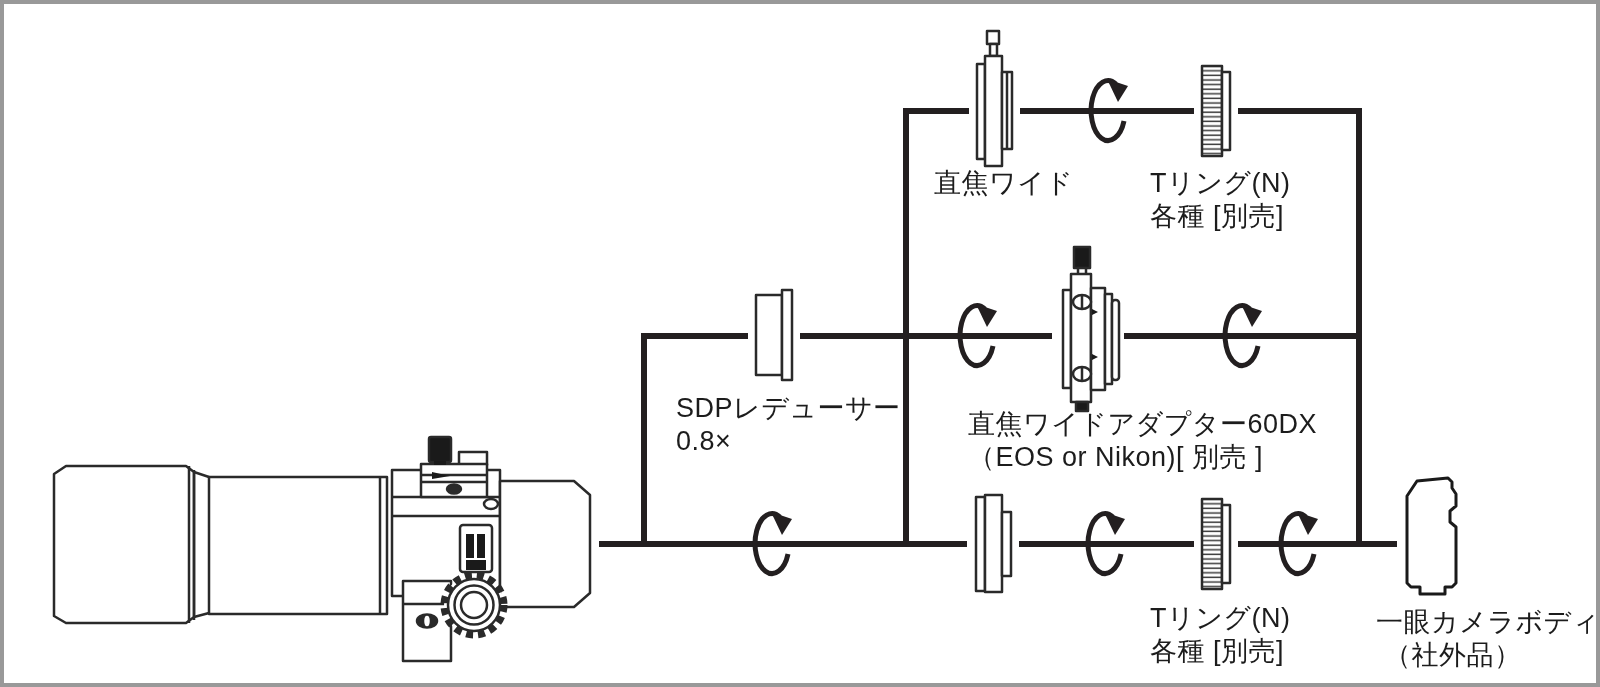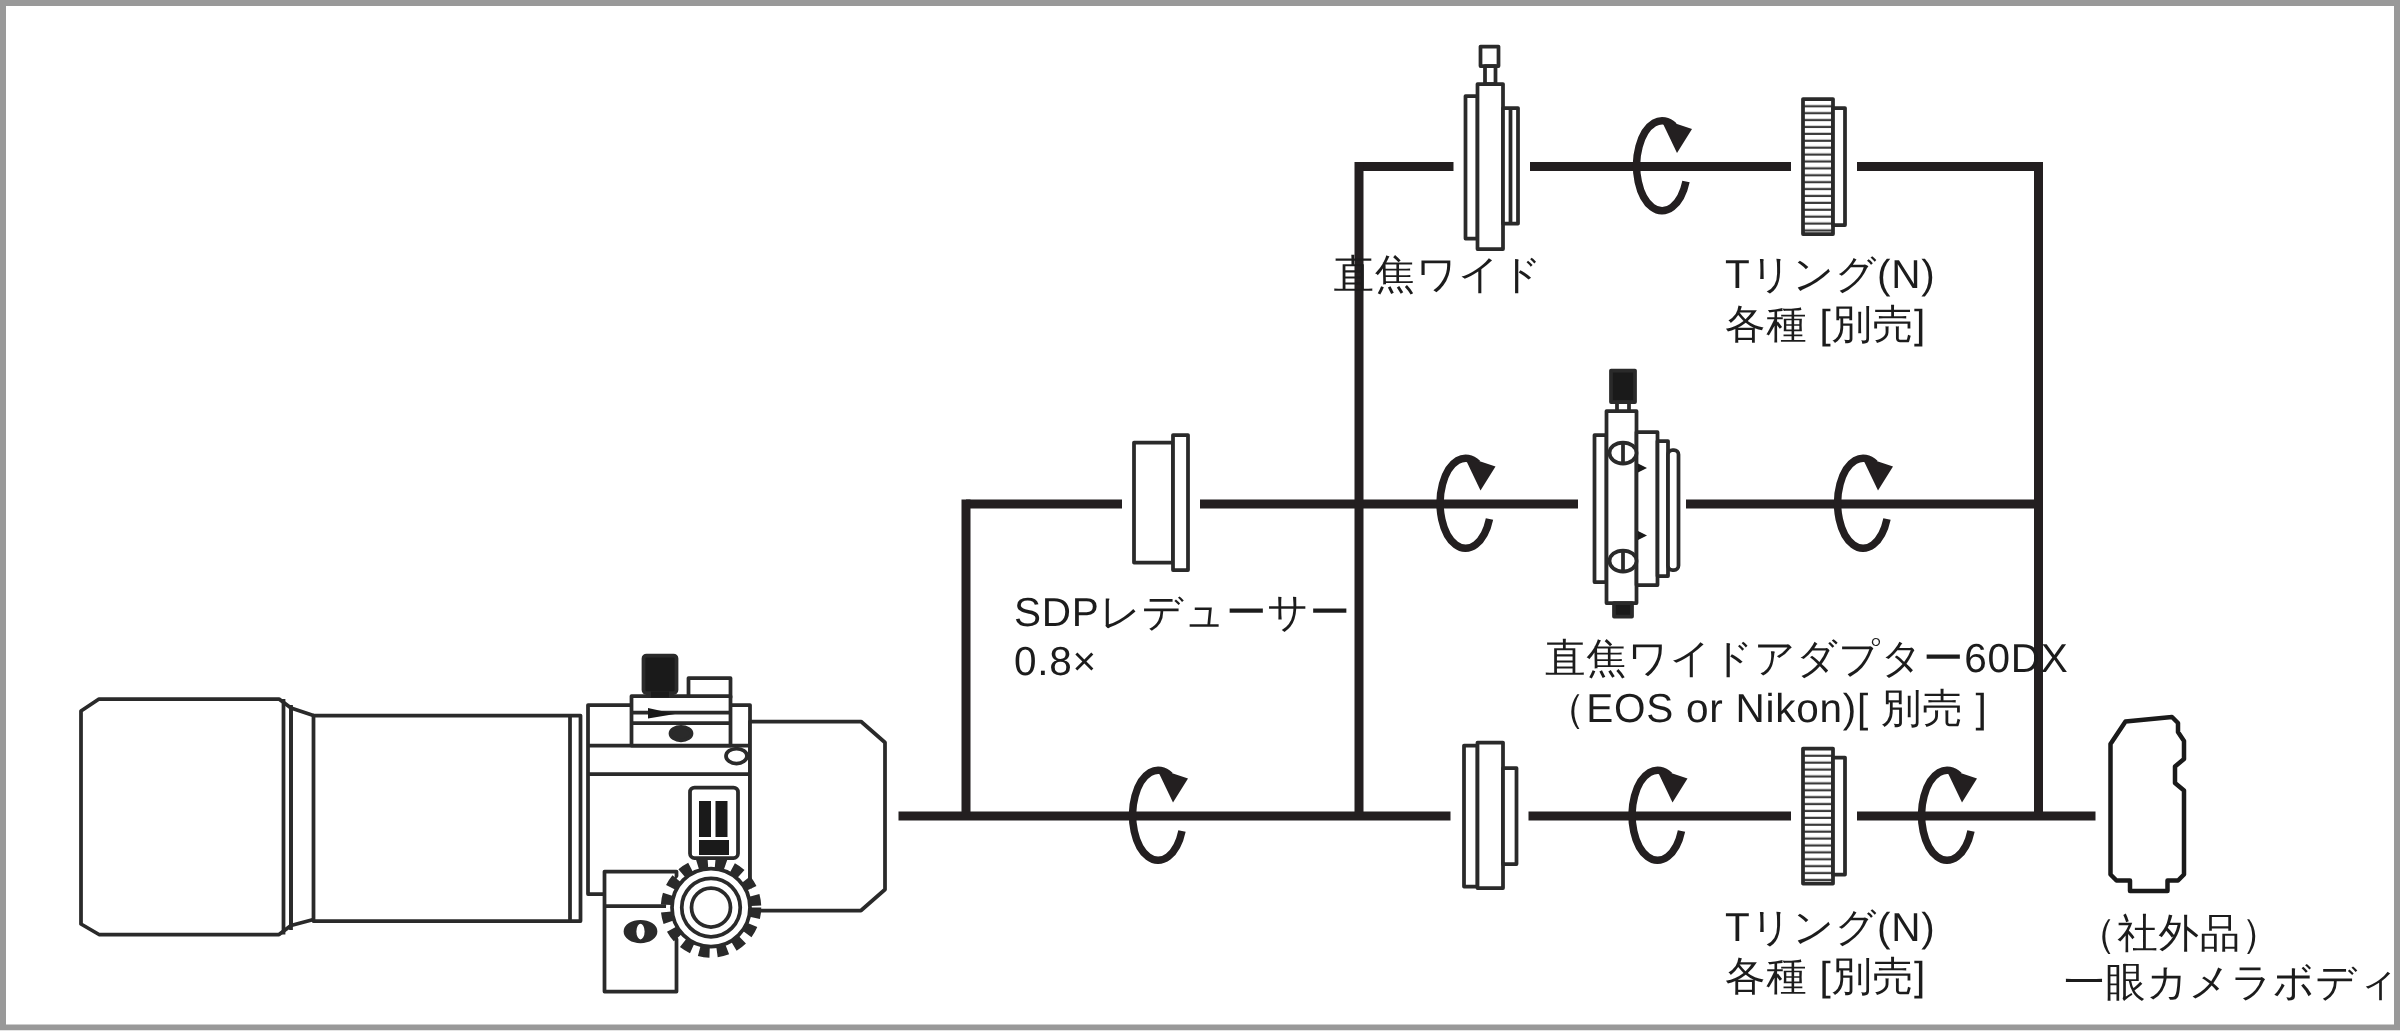--- a/index.html
+++ b/index.html
@@ -152,43 +152,43 @@
     <g>
       <use href="#rot" x="767" y="540"></use>
       <use href="#rot" x="1100" y="540"></use>
       <use href="#rot" x="1293" y="540"></use>
       <use href="#rot" x="972" y="332"></use>
       <use href="#rot" x="1237" y="332"></use>
       <use href="#rot" x="1103" y="107"></use>
     </g>
   </svg>
 
-  <div class="lbl" style="left:885px;top:163px;text-align:center;">
+  <div class="lbl" style="left:930px;top:163px;text-align:center;">
     <span>直焦ワイド</span>
   </div>
 
   <div class="lbl" style="left:1146px;top:163px;">
     <span>Tリング(N)</span>
     <span>各種 [別売]</span>
   </div>
 
   <div class="lbl" style="left:672px;top:388px;">
     <span>SDPレデューサー</span>
     <span>0.8×</span>
   </div>
 
-  <div class="lbl" style="left:1026px;top:404px;margin-top:15px;">
+  <div class="lbl" style="left:964px;top:404px;">
     <span>直焦ワイドアダプター60DX</span>
     <span>（EOS or Nikon)[ 別売 ]</span>
   </div>
 
 
   <div class="lbl" style="left:1146px;top:598px;">
     <span>Tリング(N)</span>
     <span>各種 [別売]</span>
   </div>
 
   <div class="lbl" style="left:1372px;top:602px;">
+    <span>一眼カメラボディ</span>
     <span style="padding-left:8px;">（社外品）</span>
-    <span>一眼カメラボディ</span>
   </div>
 
 </div>
 
 </body></html>

